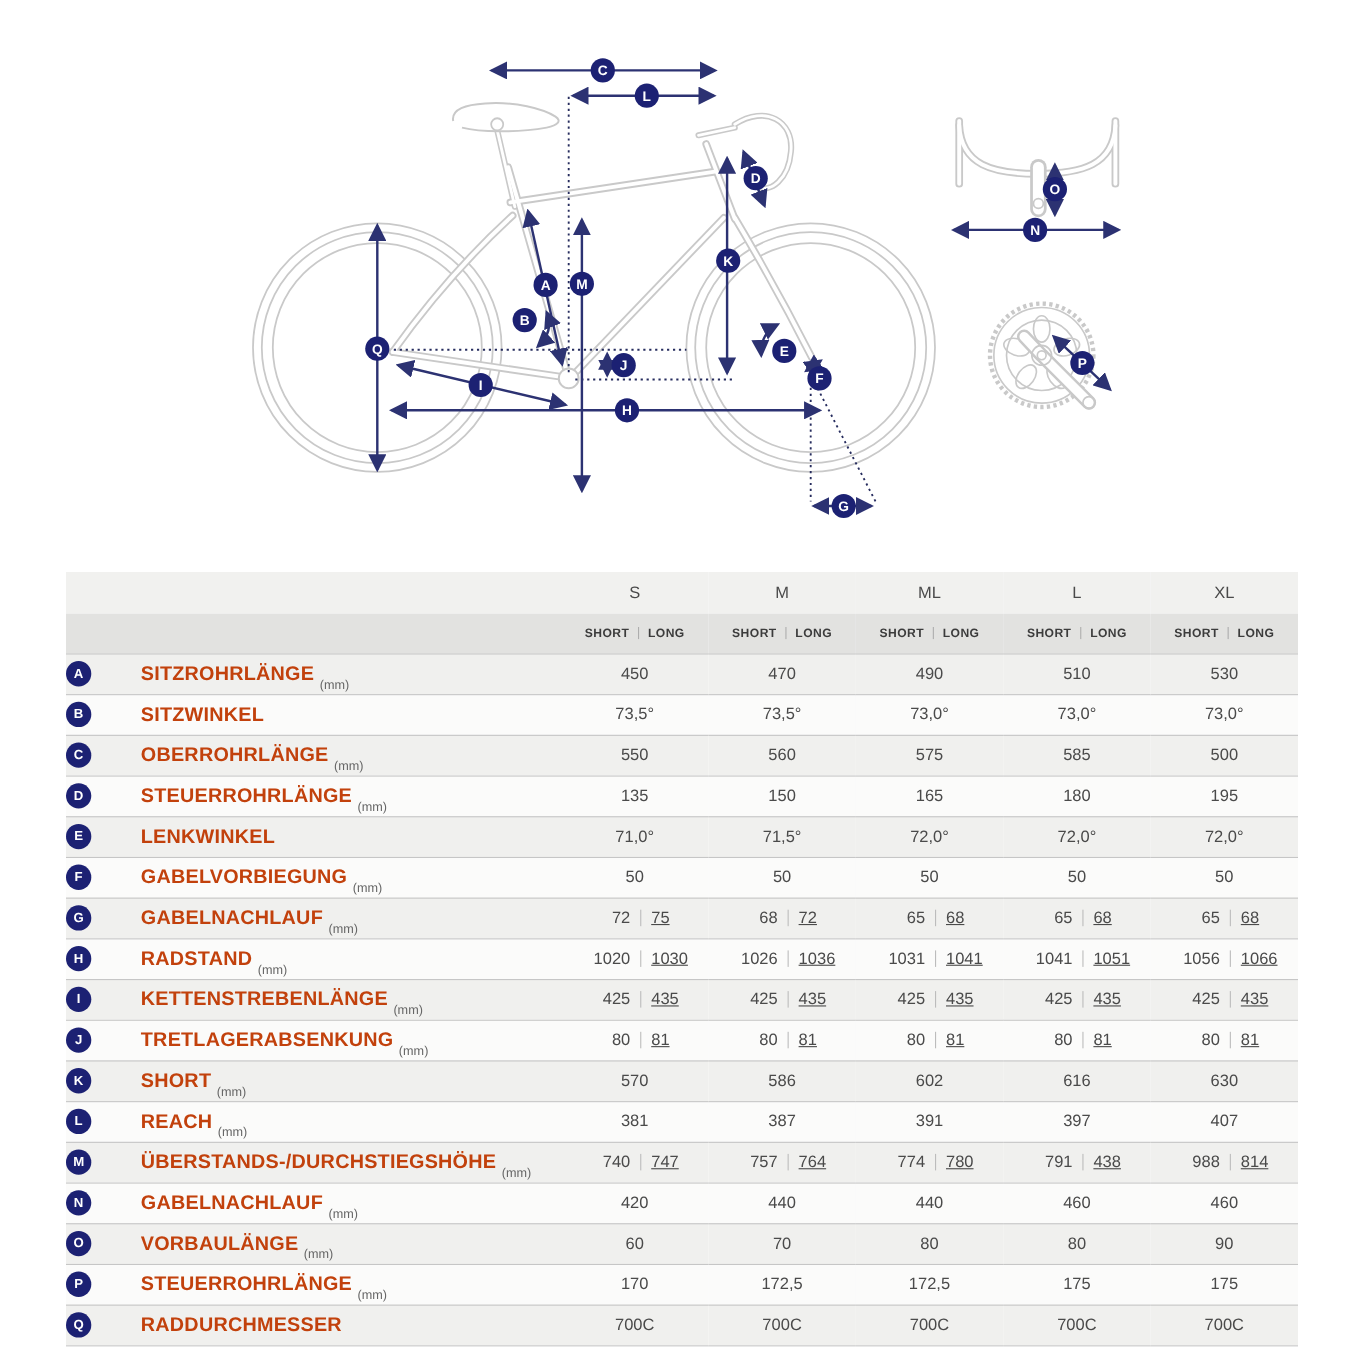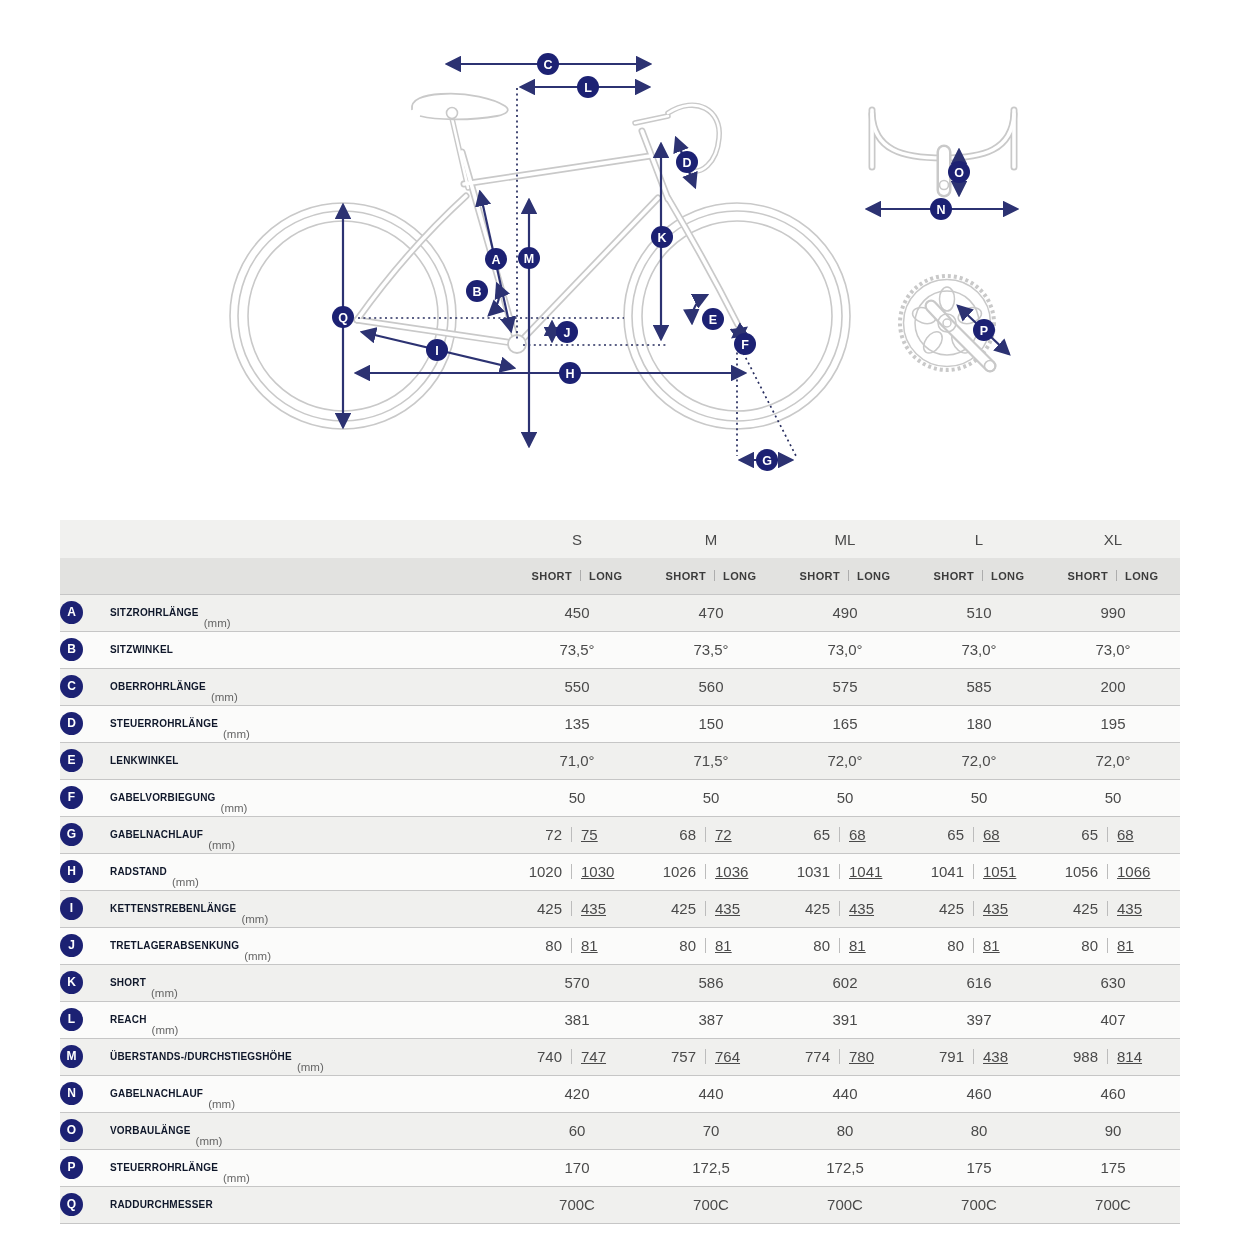--- a/index.html
+++ b/index.html
@@ -17,24 +17,24 @@
   .subwrap span{font-size:11px;font-weight:700;color:#3c3c3c;letter-spacing:.4px;}
   .ssep{width:1px;height:11px;background:#adadad;display:inline-block;}
   tbody tr{height:37px;border-top:1px solid #c6c6c6;}
   tbody tr:last-child{border-bottom:1px solid #c6c6c6;}
   tbody tr.odd{background:#f0f0ee;}
   tbody tr.even{background:#fbfbfa;}
   td.labcell{padding-left:42px;}
   .labwrap{display:flex;align-items:center;}
   .badge{flex:0 0 23px;width:23px;height:23px;border-radius:50%;background:#1c2173;color:#fff;
          font-size:12px;font-weight:700;line-height:23px;text-align:center;}
-  .lab{font-size:10px;font-weight:700;color:#0f172a;letter-spacing:.2px;margin-left:27px;white-space:nowrap;}
+  .lab{font-size:18px;font-weight:700;color:#c2410c;letter-spacing:.2px;margin-left:45px;white-space:nowrap;}
   .unit{font-size:11.5px;color:#666;margin-left:5px;padding-top:2px;white-space:nowrap;margin-top:19px;}
   td.valcell{text-align:center;font-size:15px;color:#4a4a4a;}
-  .dual{display:flex;align-items:center;justify-content:flex-start;}
+  .dual{display:flex;align-items:center;justify-content:flex-end;}
   .v1{width:52px;text-align:right;padding-right:9px;}
   .v2{width:52px;text-align:left;padding-left:9px;text-decoration:underline;}
   .vsep{width:1px;height:15px;background:#bcbcbc;}
 
   
   .wl{stroke:#c9c9c9;stroke-width:1.6;fill:none;}
   .fr-o{stroke:#c9c9c9;stroke-width:7;fill:none;stroke-linecap:round;stroke-linejoin:round;}
   .fr-i{stroke:#ffffff;stroke-width:3.6;fill:none;stroke-linecap:round;stroke-linejoin:round;}
   .fr-o2{stroke:#c9c9c9;stroke-width:5.5;fill:none;stroke-linecap:round;}
   .fr-i2{stroke:#ffffff;stroke-width:2.6;fill:none;stroke-linecap:round;}
@@ -288,21 +288,21 @@
             <div class="labwrap">
               <span class="badge">A</span>
               <span class="lab">SITZROHRLÄNGE</span>
               <span class="unit">(mm)</span>
             </div>
           </td>
           <td class="valcell"><span>450</span></td>
           <td class="valcell"><span>470</span></td>
           <td class="valcell"><span>490</span></td>
           <td class="valcell"><span>510</span></td>
-          <td class="valcell"><span>990</span></td>
+          <td class="valcell"><span>530</span></td>
         </tr>
         <tr class="even">
           <td class="labcell">
             <div class="labwrap">
               <span class="badge">B</span>
               <span class="lab">SITZWINKEL</span>
             </div>
           </td>
           <td class="valcell"><span>73,5°</span></td>
           <td class="valcell"><span>73,5°</span></td>
@@ -315,21 +315,21 @@
             <div class="labwrap">
               <span class="badge">C</span>
               <span class="lab">OBERROHRLÄNGE</span>
               <span class="unit">(mm)</span>
             </div>
           </td>
           <td class="valcell"><span>550</span></td>
           <td class="valcell"><span>560</span></td>
           <td class="valcell"><span>575</span></td>
           <td class="valcell"><span>585</span></td>
-          <td class="valcell"><span>200</span></td>
+          <td class="valcell"><span>500</span></td>
         </tr>
         <tr class="even">
           <td class="labcell">
             <div class="labwrap">
               <span class="badge">D</span>
               <span class="lab">STEUERROHRLÄNGE</span>
               <span class="unit">(mm)</span>
             </div>
           </td>
           <td class="valcell"><span>135</span></td>

